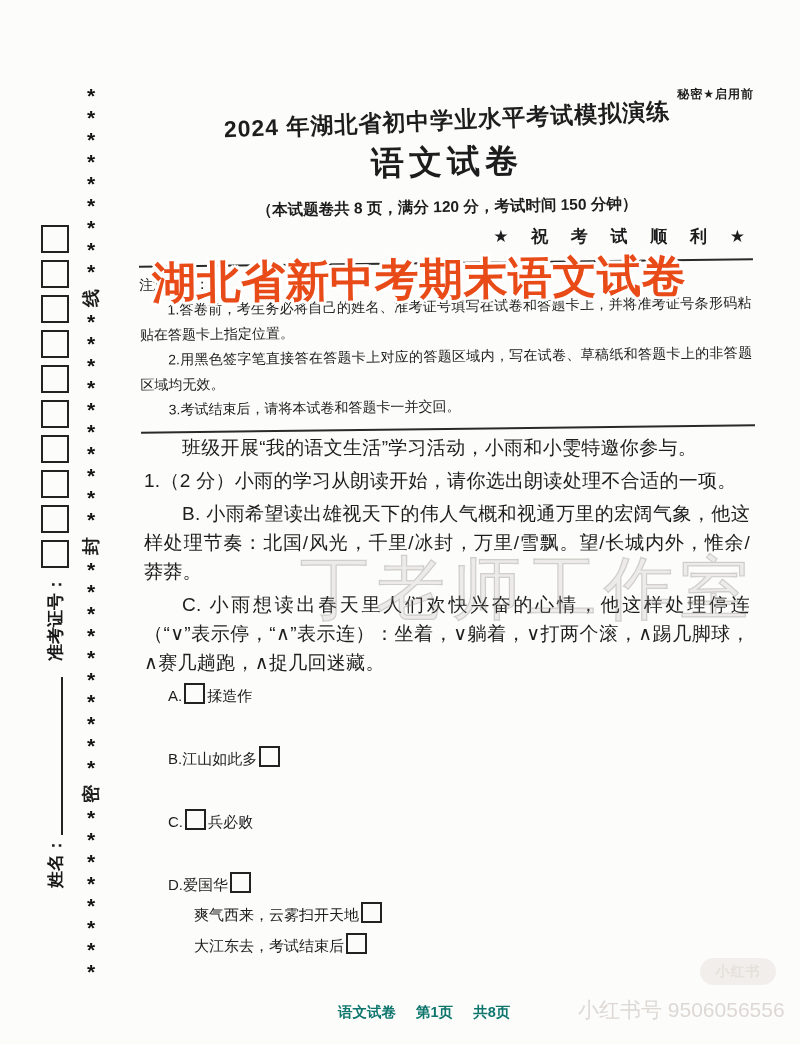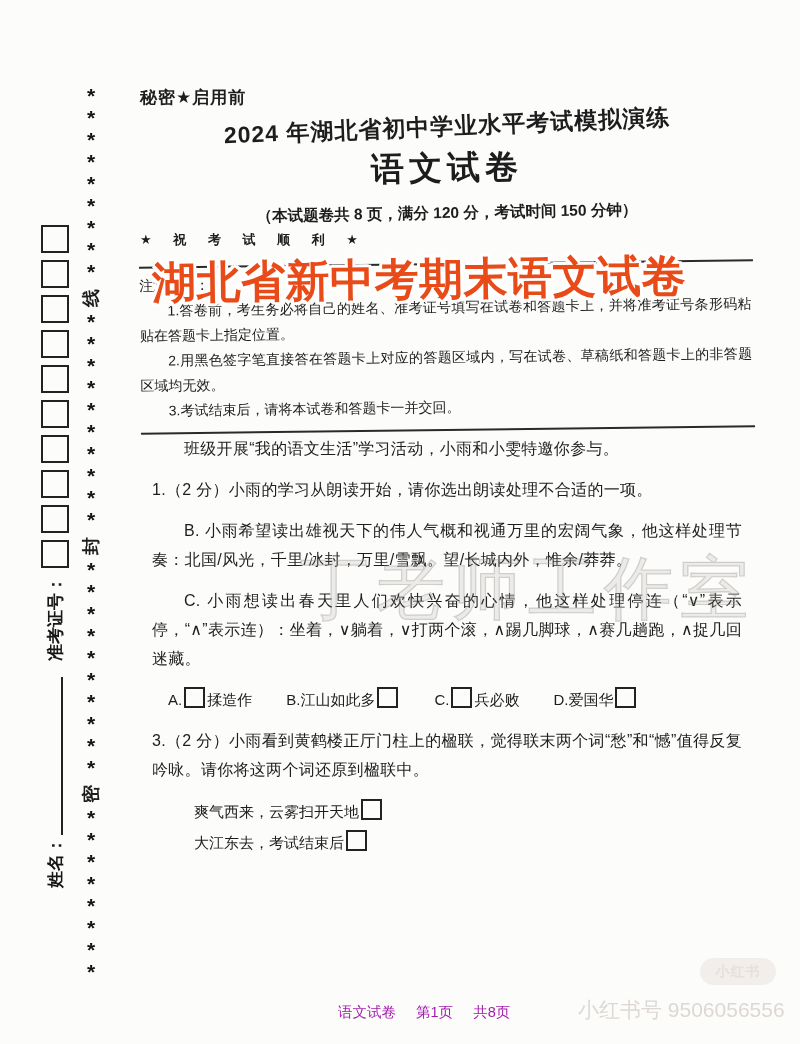--- a/index.html
+++ b/index.html
@@ -26,43 +26,43 @@
     transform:rotate(-90deg);transform-origin:0 0;
     display:flex;align-items:center;font-weight:bold;font-size:17px;color:#161616;
     white-space:nowrap;
   }
   .name-line{display:inline-block;width:158px;border-bottom:2.5px solid #222;height:14px;margin:0 16px 0 2px;}
   .tboxes{display:inline-flex;gap:7px;margin-left:8px;}
   .tbox{width:24px;height:24px;border:2px solid #222;background:transparent;display:inline-block;}
 
   
   .main{position:absolute;left:140px;top:86px;width:614px;}
-  .confidential{font-size:17px;font-weight:bold;letter-spacing:1px;}
+  .confidential{font-size:12px;font-weight:bold;letter-spacing:1px;text-align:right;}
   .title1{font-size:23px;font-weight:bold;text-align:center;transform:rotate(-2.4deg);margin-top:2px;letter-spacing:1px;}
   .title2{font-size:33px;font-weight:bold;text-align:center;letter-spacing:5px;margin-top:4px;transform:rotate(-1.2deg);}
   .paper-info{font-size:15.5px;font-weight:bold;text-align:center;margin-top:12px;transform:rotate(-1deg);}
-  .wish{font-size:13px;font-weight:bold;text-align:left;letter-spacing:9px;margin-top:7px;}
+  .wish{font-size:17px;font-weight:bold;text-align:right;letter-spacing:9px;margin-top:7px;}
 
   .notice{
     margin-top:14px;border-top:2px solid #2a2a2a;border-bottom:2px solid #2a2a2a;
     padding:5px 2px 9px 0;transform:rotate(-0.7deg);
     font-size:14px;line-height:25px;
   }
   .notice p{margin:0;text-indent:2em;text-align:justify;}
   .notice .nhead{text-indent:0;}
 
   .sec-head{font-size:17.5px;font-weight:bold;margin-top:15px;}
-  .body-p{font-size:16px;line-height:29px;margin:12px;text-align:justify;letter-spacing:0.3px;}
+  .body-p{font-size:19px;line-height:29px;margin:4px;text-align:justify;letter-spacing:0.3px;}
   .ind{text-indent:2em;}
   .mt{margin-top:3px;}
   .emph{
     text-emphasis:filled dot #1d1d1d;text-emphasis-position:under left;
     -webkit-text-emphasis:filled dot #1d1d1d;-webkit-text-emphasis-position:under;
   }
-  .q2row{display:flex;gap:34px;font-size:15px;line-height:29px;margin-top:2px;padding-left:28px;}
+  .q2row{display:flex;gap:34px;font-size:15px;line-height:29px;margin-top:2px;padding-left:28px;flex-direction:column;}
   .abox{display:inline-block;width:17px;height:17px;border:2px solid #222;vertical-align:-3px;margin:0 2px;}
   .couplet{font-size:15px;line-height:31px;margin:0;text-indent:3.6em;font-family:Liberation Sans, sans-serif;}
 
   
   .red-banner{
     position:absolute;left:152px;top:250px;width:580px;z-index:6;
     font-size:44px;font-weight:900;color:#e84a18;letter-spacing:0.5px;
     transform:rotate(-0.8deg);white-space:nowrap;
     text-shadow:-2.5px -2.5px 0 #fff,2.5px -2.5px 0 #fff,-2.5px 2.5px 0 #fff,2.5px 2.5px 0 #fff,
                 0 -3px 0 #fff,0 3px 0 #fff,-3px 0 0 #fff,3px 0 0 #fff;
@@ -78,21 +78,21 @@
     font-size:21px;font-weight:normal;color:#ddd8d3;white-space:nowrap;
   }
   .badge{
     position:absolute;left:700px;top:958px;width:76px;height:27px;z-index:4;
     background:#f2eeeb;border-radius:14px;
     display:flex;align-items:center;justify-content:center;
     font-size:14px;font-weight:bold;color:#e6e0da;letter-spacing:1px;
   }
   .footer{
     position:absolute;left:338px;top:1003px;z-index:2;
-    font-size:14.5px;font-weight:normal;color:#a21caf;white-space:nowrap;
+    font-size:14.5px;font-weight:bold;color:#0f766e;white-space:nowrap;
   }
   .footer span{margin-right:16px;}
 </style>
 </head>
 <body>
 
 <div id="paper">
 
   <div class="seal-col">
       <span class="seal-star">*</span>
@@ -175,21 +175,20 @@
     <p class="body-p ind">B. 小雨希望读出雄视天下的伟人气概和视通万里的宏阔气象，他这样处理节奏：北国/风光，千里/冰封，万里/雪飘。望/长城内外，惟余/莽莽。</p>
     <p class="body-p ind">C. 小雨想读出春天里人们欢快兴奋的心情，他这样处理停连（“∨”表示停，“∧”表示连）：坐着，∨躺着，∨打两个滚，∧踢几脚球，∧赛几趟跑，∧捉几回迷藏。</p>
 
     <div class="q2row">
       <span><span>A.</span><span></span><span class="abox"></span><span>揉造作</span></span>
       <span><span>B.</span><span>江山如此多</span><span class="abox"></span><span></span></span>
       <span><span>C.</span><span></span><span class="abox"></span><span>兵必败</span></span>
       <span><span>D.</span><span>爱国华</span><span class="abox"></span><span></span></span>
     </div>
 
-    <p class="body-p">3.（2 分）小雨看到黄鹤楼正厅门柱上的楹联，觉得联末两个词“愁”和“憾”值得反复吟咏。请你将这两个词还原到楹联中。</p>
     <p class="couplet"><span>爽气西来，云雾扫开天地</span><span class="abox"></span></p>
     <p class="couplet"><span>大江东去，考试结束后</span><span class="abox"></span></p>
   </div>
 
   <div class="red-banner">湖北省新中考期末语文试卷</div>
   <div class="wm-center">丁老师工作室</div>
   <div class="wm-bottom">小红书号 9506056556</div>
   <div class="badge">小红书</div>
 
   <div class="footer">

